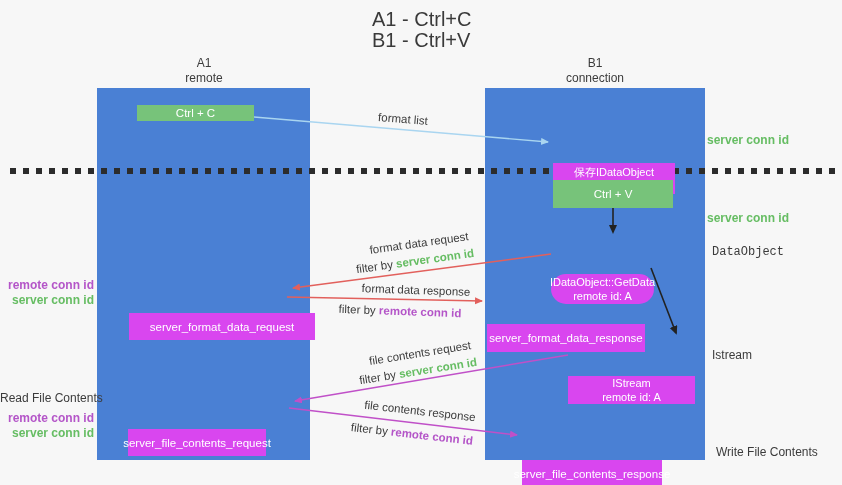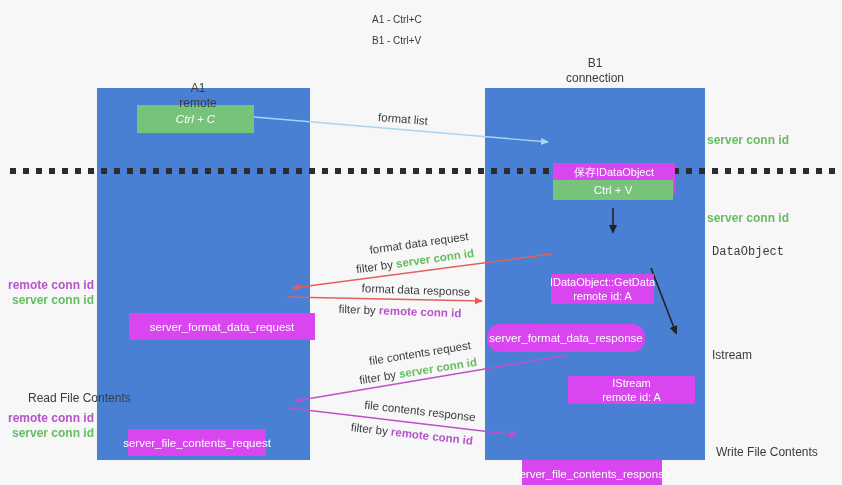--- a/index.html
+++ b/index.html
@@ -1,47 +1,47 @@
 <!DOCTYPE html>
 <html><head>
 <meta charset="utf-8">
 <style>
   html,body{margin:0;padding:0;}
   body{font-family:"Liberation Sans","DejaVu Sans",sans-serif;background:#f7f7f7;}
   #stage{position:relative;width:842px;height:485px;background:#f7f7f7;overflow:hidden;}
 
-  .title{position:absolute;left:372px;top:9px;font-size:10px;line-height:21px;color:#3a3a3a;z-index:7;}
+  .title{position:absolute;left:372px;top:9px;font-size:20px;line-height:21px;color:#3a3a3a;z-index:7;}
 
   .lane{position:absolute;top:88px;height:372px;background:#4a80d4;z-index:1;}
   .lane-left{left:97px;width:213px;}
   .lane-right{left:485px;width:220px;}
 
   .lane-header{position:absolute;top:56px;width:140px;text-align:center;font-size:12px;line-height:15px;color:#3c3c3c;z-index:7;}
-  .lane-header.left{left:128px;margin-top:25px;}
+  .lane-header.left{left:134px;}
   .lane-header.right{left:525px;}
 
   .dotted{position:absolute;left:10px;top:168px;width:832px;height:6px;z-index:3;
     background:repeating-linear-gradient(90deg,#2c2c2c 0 6px,transparent 6px 13px);}
 
   .node{position:absolute;z-index:5;display:flex;flex-direction:column;align-items:center;justify-content:center;
         color:#fff;font-size:11.5px;line-height:14px;text-align:center;white-space:nowrap;}
   .node.green{background:#77c37a;}
   .node.orange{background:#d946ef;margin-top:36px;}
 
   svg.arrows{position:absolute;left:0;top:0;z-index:4;}
 
   .edge-label{position:absolute;z-index:6;white-space:nowrap;font-size:11.5px;color:#3d3d3d;
     transform:translate(-50%,-50%) rotate(var(--r,0deg));}
   .k-green{color:#66bd63;font-weight:bold;}
   .k-purple{color:#b455c8;font-weight:bold;}
 
   .side-label{position:absolute;z-index:6;font-size:12px;color:#3b3b3b;white-space:nowrap;}
   .side-label.bold-green{color:#66bd63;font-weight:bold;}
   .left-group{position:absolute;left:0;width:94px;text-align:right;z-index:6;font-size:12px;line-height:15px;white-space:nowrap;}
-  .left-group .lg-plain{color:#3b3b3b;margin-left:28px;}
+  .left-group .lg-plain{color:#3b3b3b;}
   .left-group .lg-purple{color:#b455c8;font-weight:bold;}
   .left-group .lg-green{color:#66bd63;font-weight:bold;}
 </style>
 </head>
 <body>
 
 <div id="stage">
 
   <div class="title">
     <div>A1 - Ctrl+C</div>
@@ -79,43 +79,43 @@
     </defs>
     <line x1="254" y1="117" x2="548" y2="142" stroke="#a9d5f0" stroke-width="1.3" marker-end="url(#mblue)"></line>
     <line x1="613" y1="208" x2="613" y2="232" stroke="#222" stroke-width="1.6" marker-end="url(#mblack)"></line>
     <line x1="651" y1="268" x2="676" y2="333" stroke="#222" stroke-width="1.6" marker-end="url(#mblack)"></line>
     <line x1="551" y1="254" x2="293" y2="288" stroke="#e2605c" stroke-width="1.5" marker-end="url(#mred)"></line>
     <line x1="287" y1="297" x2="482" y2="301" stroke="#e2605c" stroke-width="1.5" marker-end="url(#mred)"></line>
     <line x1="568" y1="355" x2="295" y2="401" stroke="#c050c8" stroke-width="1.5" marker-end="url(#mmagenta)"></line>
     <line x1="289" y1="408" x2="517" y2="435" stroke="#c050c8" stroke-width="1.5" marker-end="url(#mmagenta)"></line>
   </svg>
 
-  <div class="node green" style="left:137px;top:105px;width:117px;height:28px;font-style:italic;">
+  <div class="node green" style="left:137px;top:105px;width:117px;height:16px;">
     <div>Ctrl + C</div>
   </div>
 
   <div class="node orange" style="left:553px;top:127px;width:122px;height:31px;font-size:11px;">
     <div>保存IDataObject</div>
     <div>remote id: A</div>
   </div>
 
-  <div class="node green" style="left:553px;top:180px;width:120px;height:20px;">
+  <div class="node green" style="left:553px;top:180px;width:120px;height:28px;">
     <div>Ctrl + V</div>
   </div>
 
-  <div class="node orange" style="left:551px;top:238px;width:103px;height:30px;font-size:11px;">
+  <div class="node orange" style="left:551px;top:238px;width:103px;height:30px;font-size:11px;border-radius:15px;">
     <div>IDataObject::GetData</div>
     <div>remote id: A</div>
   </div>
 
   <div class="node orange" style="left:129px;top:277px;width:186px;height:27px;">
     <div>server_format_data_request</div>
   </div>
 
-  <div class="node orange" style="left:487px;top:288px;width:158px;height:28px;border-radius:13px;">
+  <div class="node orange" style="left:487px;top:288px;width:158px;height:28px;">
     <div>server_format_data_response</div>
   </div>
 
   <div class="node orange" style="left:568px;top:340px;width:127px;height:28px;font-size:11px;">
     <div>IStream</div>
     <div>remote id: A</div>
   </div>
 
   <div class="node orange" style="left:128px;top:393px;width:138px;height:27px;">
     <div>server_file_contents_request</div>

